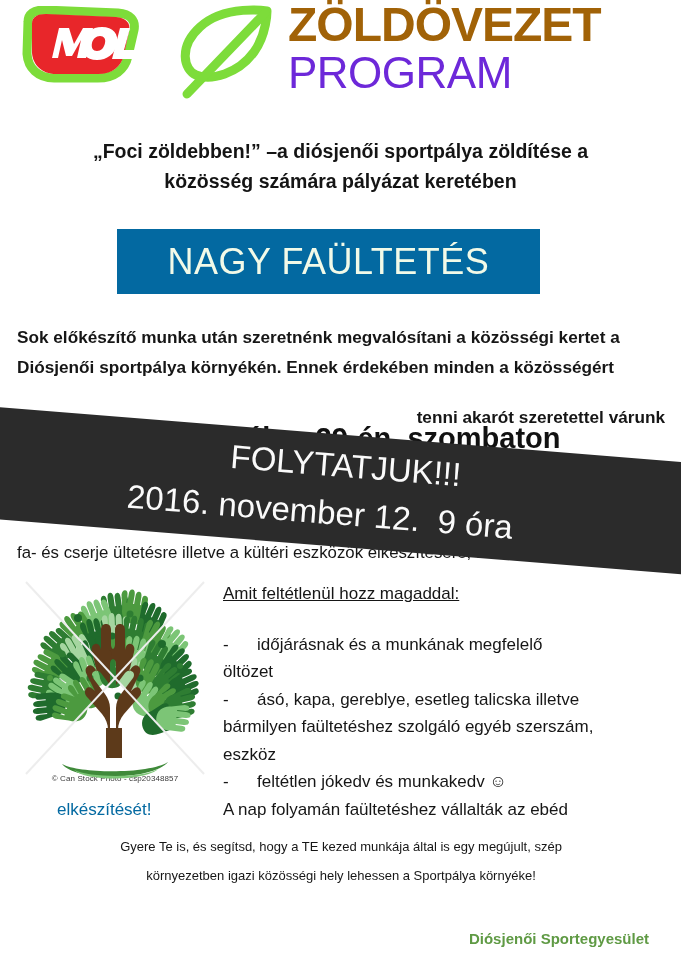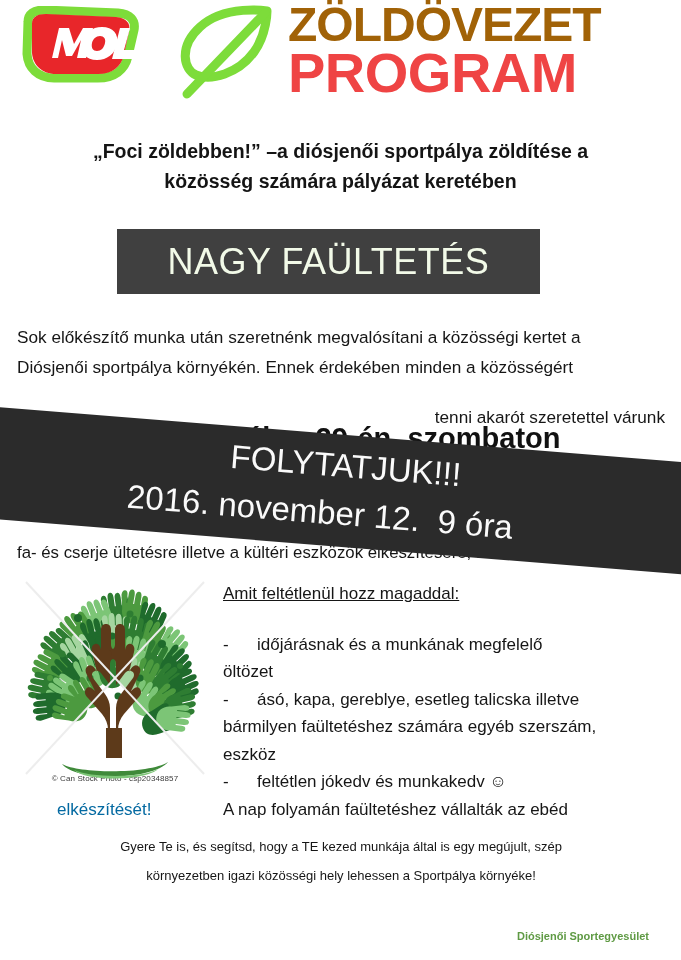--- a/index.html
+++ b/index.html
@@ -43,24 +43,24 @@
   }
   .brand-line1 {
     font-size: 48px;
     font-weight: bold;
     letter-spacing: -1px;
     color: #a16207;
     line-height: 50px;
     white-space: nowrap;
   }
   .brand-line2 {
-    font-size: 56px;
-    font-weight: bold;
+    font-size: 44px;
+    font-weight: normal;
     letter-spacing: -0.5px;
-    color: #ef4444;
+    color: #6d28d9;
     line-height: 46px;
     white-space: nowrap;
   }
 
   
   .subtitle {
     position: absolute;
     left: 38px; top: 136px;
     width: 605px;
     text-align: center;
@@ -68,21 +68,21 @@
     font-weight: bold;
     line-height: 30px;
     color: #141414;
   }
 
   
   .green-box {
     position: absolute;
     left: 117px; top: 229px;
     width: 423px; height: 65px;
-    background: #404040;
+    background: #0369a1;
     display: flex;
     align-items: center;
     justify-content: center;
   }
   .green-box-text {
     font-size: 36px;
     font-weight: normal;
     color: #f2fae8;
     letter-spacing: 0.5px;
     white-space: nowrap;
@@ -90,20 +90,21 @@
 
   
   .para-intro {
     position: absolute;
     left: 17px; top: 322px;
     width: 648px;
     font-size: 17.2px;
     line-height: 30px;
     text-align: justify;
     color: #161616;
+    font-weight: bold;
   }
   .para-intro .lastline { text-align: right; margin-top: 20px; }
 
   
   .old-date {
     position: absolute;
     left: 0; top: 416px;
     width: 681px;
     text-align: center;
     font-size: 29px;
@@ -237,21 +238,21 @@
     line-height: 29px;
     color: #161616;
   }
 
   
   .footer {
     position: absolute;
     left: 0; top: 930px;
     width: 649px;
     text-align: right;
-    font-size: 11px;
+    font-size: 15px;
     font-weight: bold;
     color: #5f9a44;
   }
 </style>
 </head>
 <body>
 
 <div class="header">
 
   <div class="mol-logo">
@@ -404,21 +405,21 @@
 
 <div class="bring-block">
   <span class="bring-title">Amit feltétlenül hozz magaddal:</span>
 
   <span class="bring-item"><span class="dash">-</span><span>időjárásnak és a munkának megfelelő</span></span>
 
   <span class="bring-item"><span>öltözet</span></span>
 
   <span class="bring-item"><span class="dash">-</span><span>ásó, kapa, gereblye, esetleg talicska illetve</span></span>
 
-  <span class="bring-item"><span>bármilyen faültetéshez számára egyéb szerszám,</span></span>
+  <span class="bring-item"><span>bármilyen faültetéshez szolgáló egyéb szerszám,</span></span>
 
   <span class="bring-item"><span>eszköz</span></span>
 
   <span class="bring-item"><span class="dash">-</span><span>feltétlen jókedv és munkakedv ☺</span></span>
 
   <span class="bring-item"><span>A nap folyamán faültetéshez vállalták az ebéd</span></span>
 </div>
 
 <div class="tail-line">elkészítését!</div>
 

